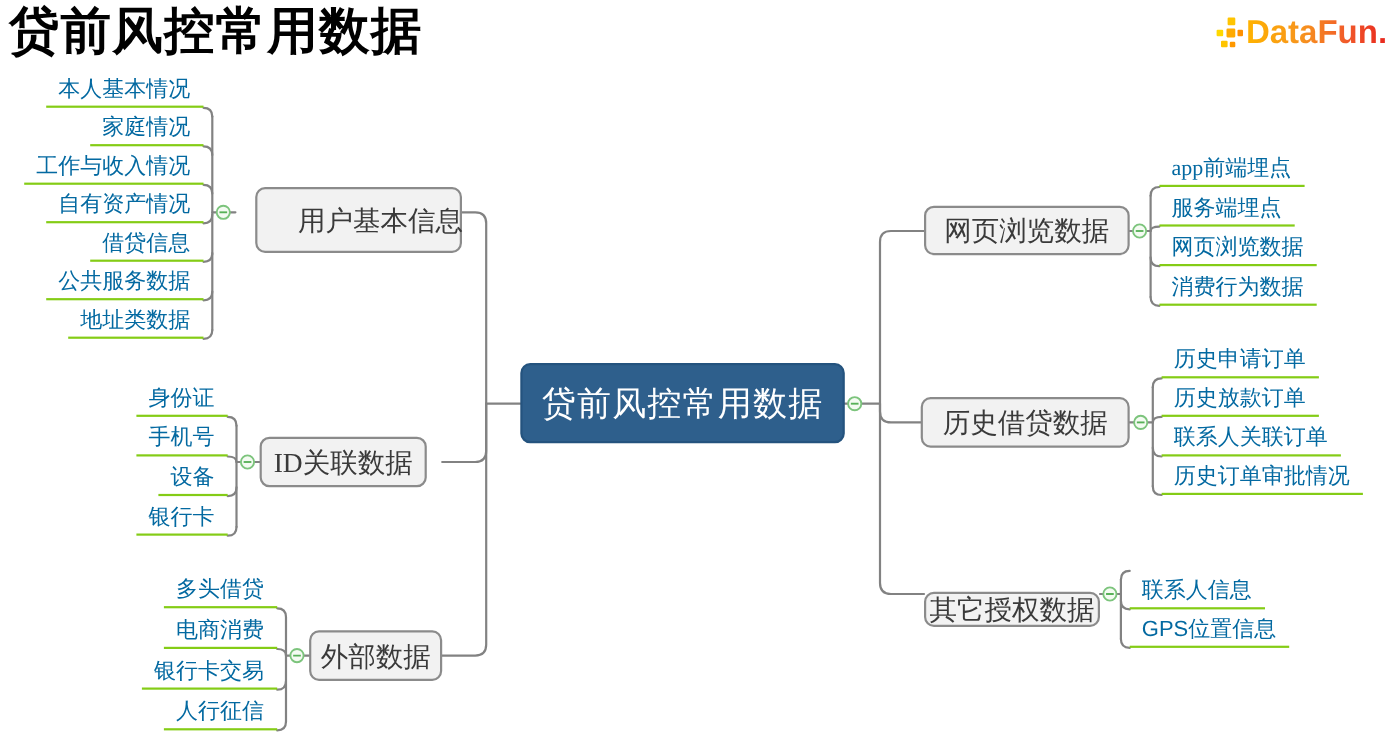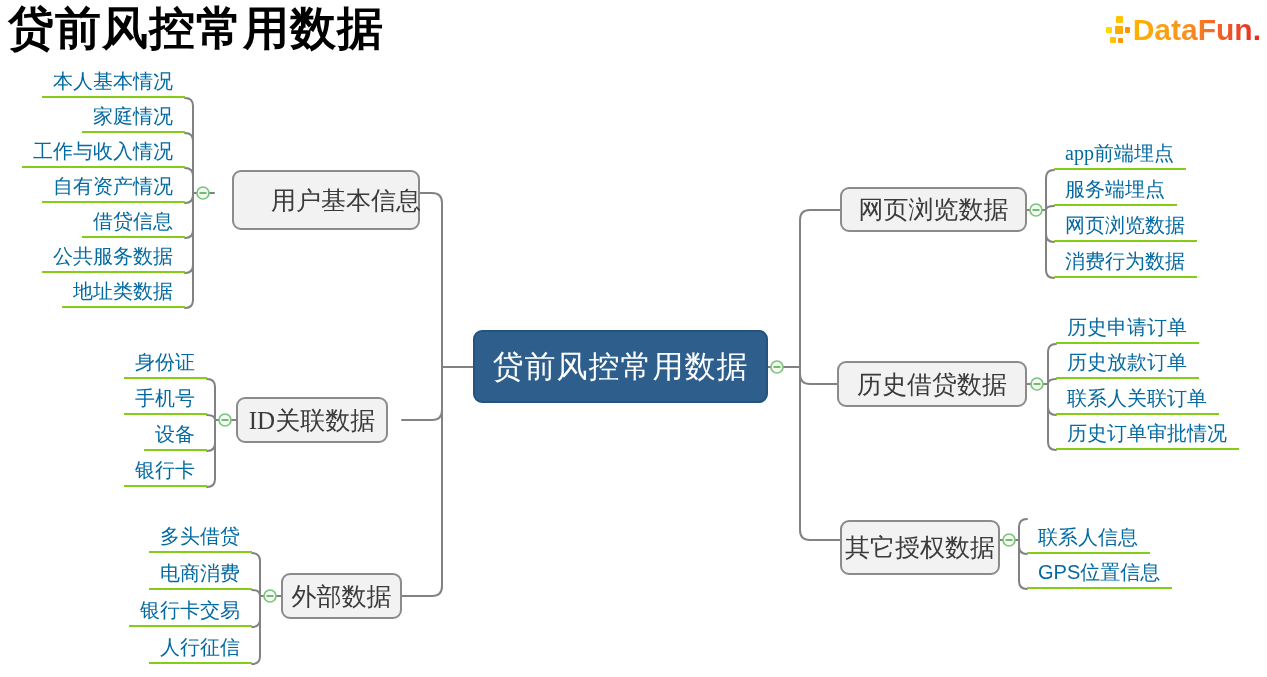--- a/index.html
+++ b/index.html
@@ -142,21 +142,21 @@
   <div class="nodes">
 
     <div class="root-node" style="left:473px;top:330px;width:295px;height:73px;">贷前风控常用数据</div>
 
     <div class="bnode" style="left:232px;top:170px;width:188px;height:60px;padding-left:40px;">用户基本信息</div>
     <div class="bnode" style="left:236px;top:397px;width:152px;height:46px;">ID关联数据</div>
     <div class="bnode sansf" style="left:281px;top:573px;width:121px;height:46px;">外部数据</div>
 
     <div class="bnode" style="left:840px;top:187px;width:187px;height:45px;">网页浏览数据</div>
     <div class="bnode" style="left:837px;top:361px;width:190px;height:46px;">历史借贷数据</div>
-    <div class="bnode sansf" style="left:840px;top:520px;width:160px;height:55px;">其它授权数据</div>
+    <div class="bnode sansf" style="left:840px;top:538px;width:160px;height:32px;">其它授权数据</div>
 
     <div class="leaf" style="right:1082px;top:68px;">本人基本情况</div>
     <div class="leaf" style="right:1082px;top:103px;">家庭情况</div>
     <div class="leaf" style="right:1082px;top:138px;">工作与收入情况</div>
     <div class="leaf" style="right:1082px;top:173px;">自有资产情况</div>
     <div class="leaf" style="right:1082px;top:208px;">借贷信息</div>
     <div class="leaf" style="right:1082px;top:243px;">公共服务数据</div>
     <div class="leaf" style="right:1082px;top:278px;">地址类数据</div>
 
     <div class="leaf" style="right:1060px;top:349px;">身份证</div>

